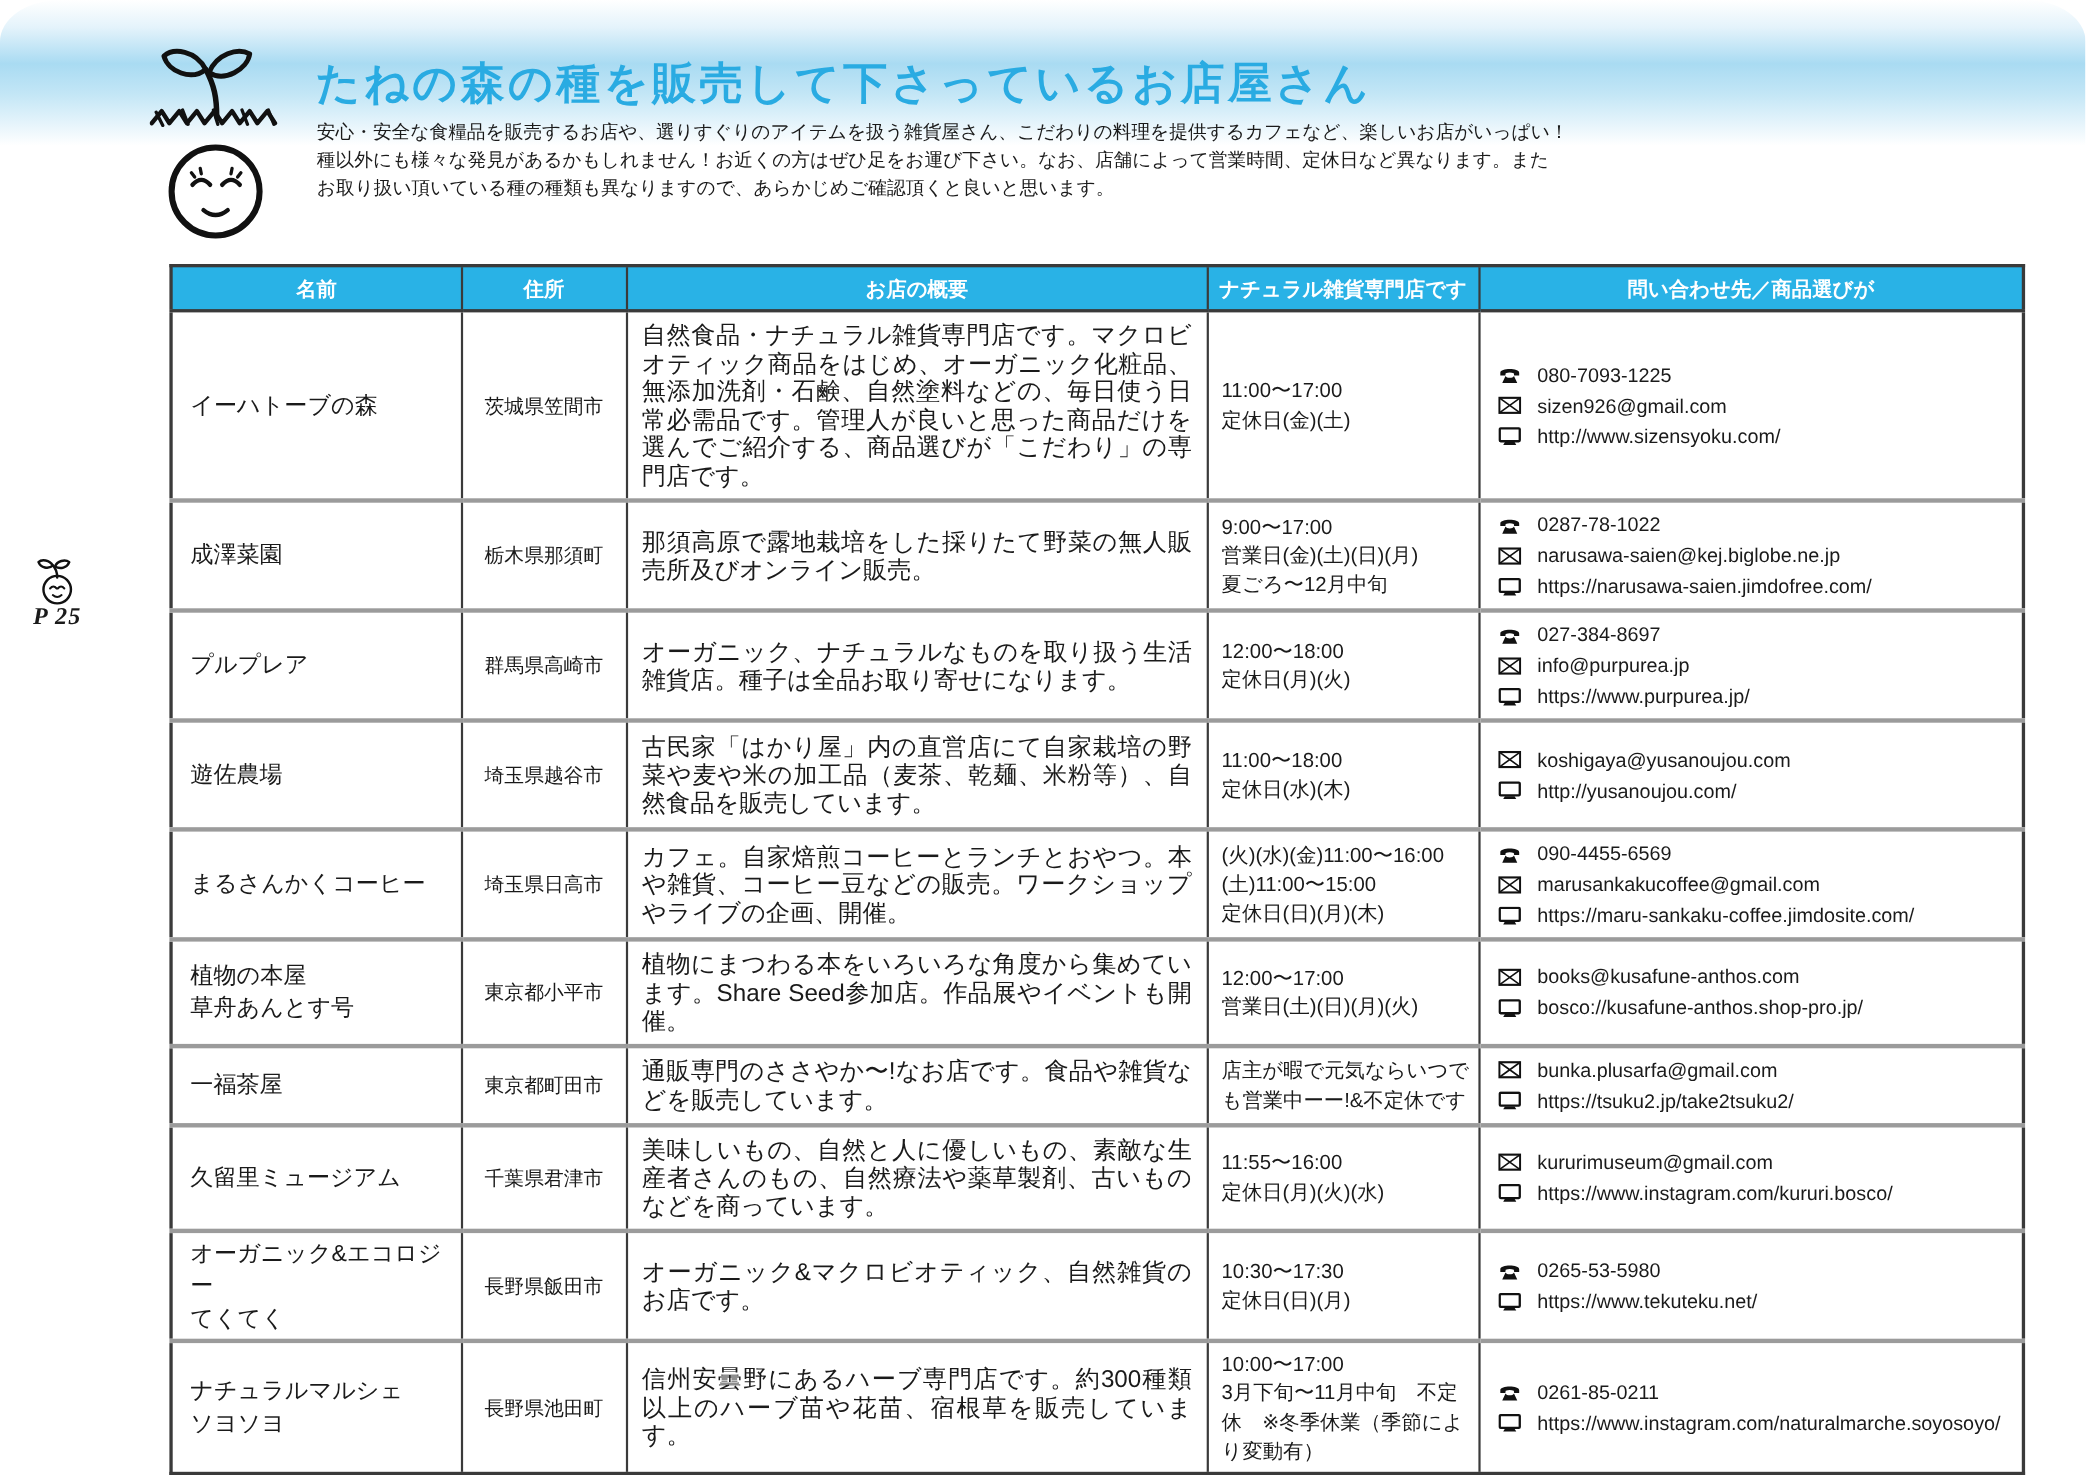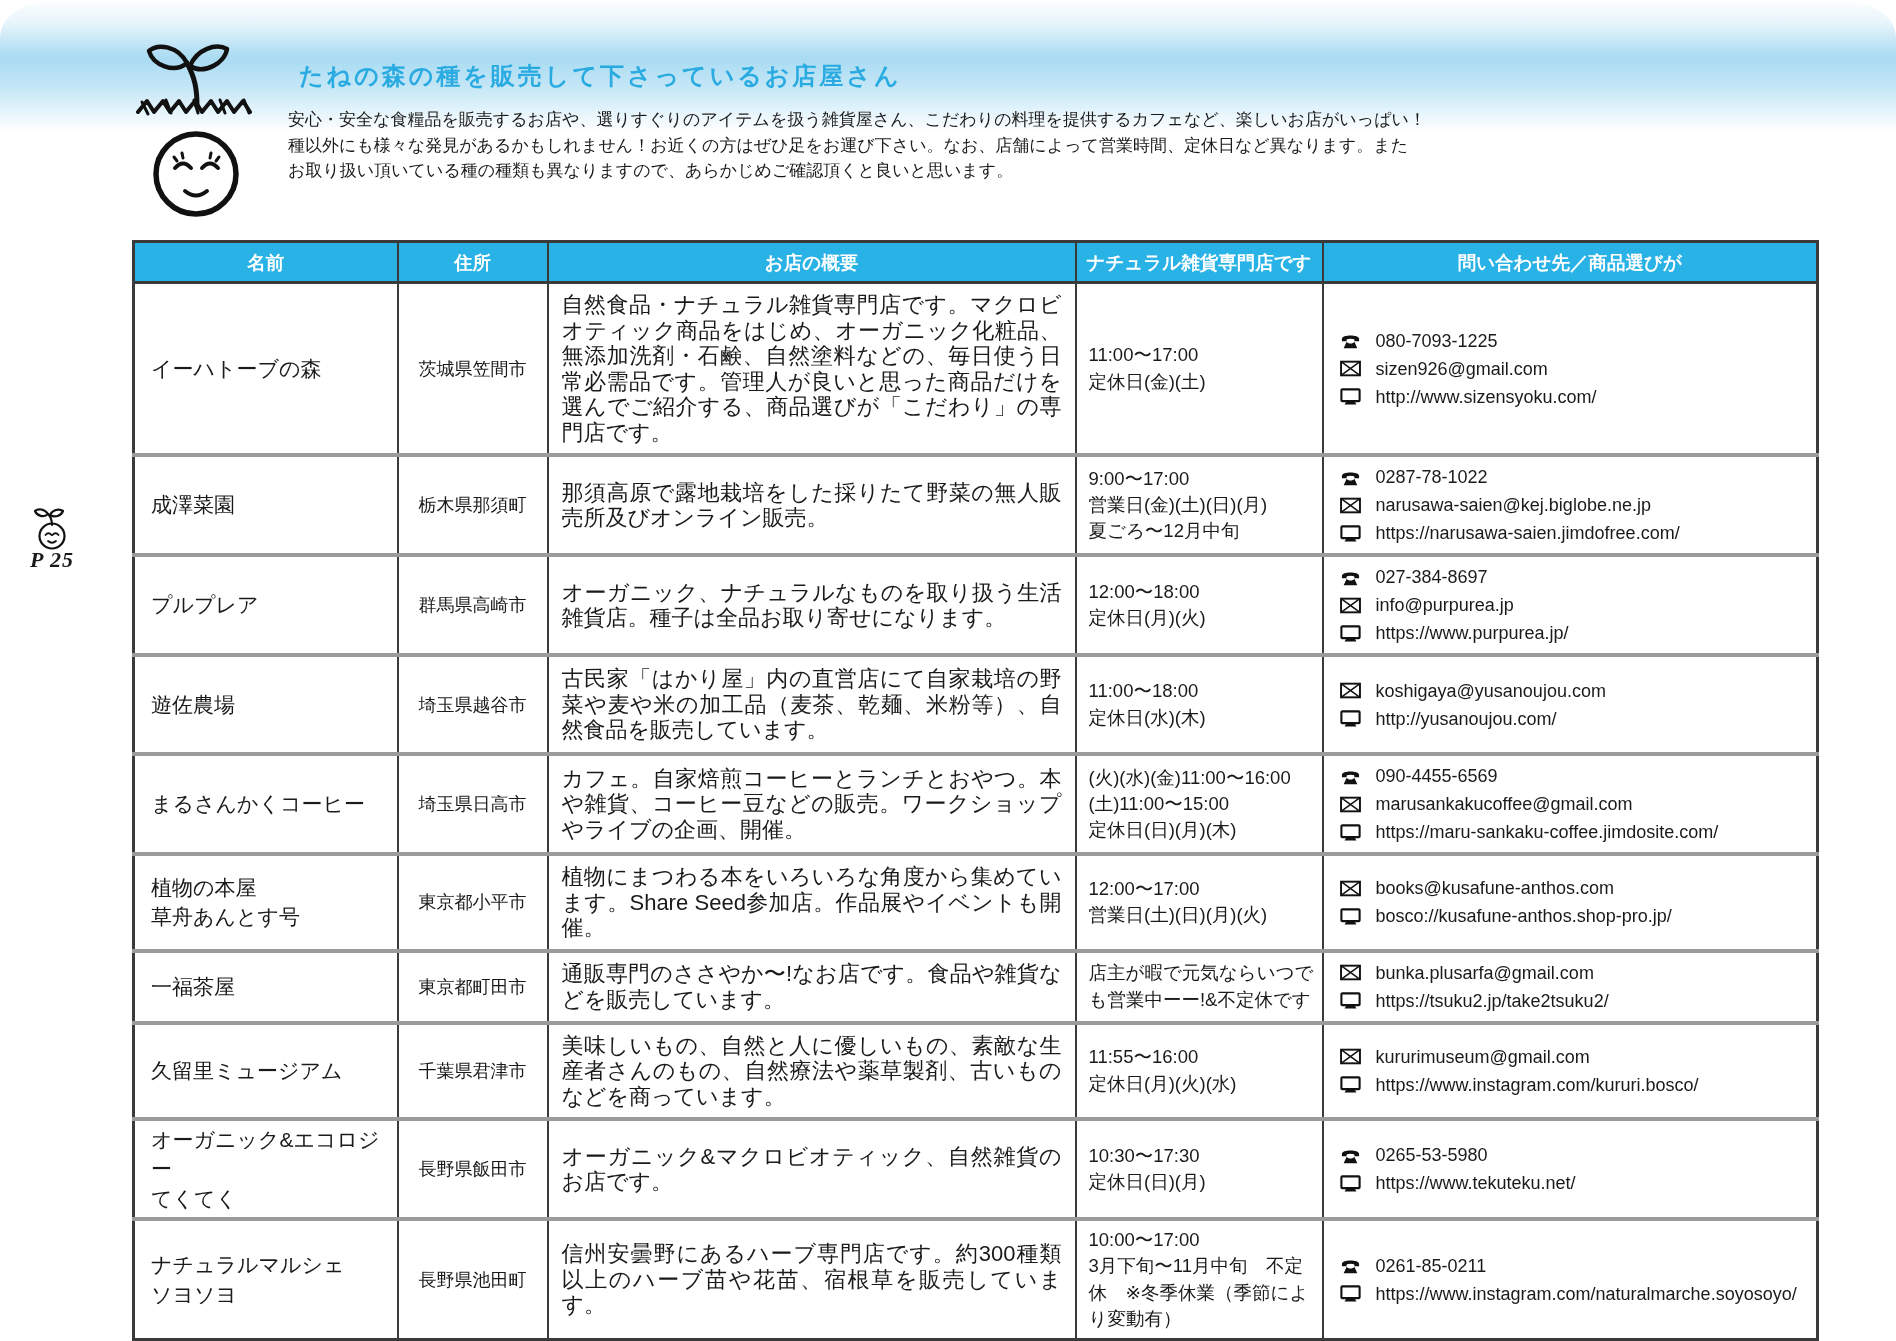--- a/index.html
+++ b/index.html
@@ -14,32 +14,32 @@
     position:relative;width:1896px;height:1341px;background:#fff;overflow:hidden;
     font-family:"Liberation Sans","DejaVu Sans",sans-serif;color:#1a1a1a;
   }
   .band{
     position:absolute;left:0;top:0;width:100%;height:138px;
     background:linear-gradient(180deg,#ffffff 0%,#e4f3fb 18%,var(--band) 42%,#c3e6f6 62%,#ffffff 96%);
     border-radius:54px 54px 0 0 / 38px 38px 0 0;
   }
   .logo{position:absolute;left:136px;top:42px;}
   .title{
-    position:absolute;left:287px;top:48px;margin:12px;white-space:nowrap;
-    font-size:24px;font-weight:bold;letter-spacing:3px;color:var(--accent);
+    position:absolute;left:287px;top:48px;margin:0;white-space:nowrap;
+    font-size:40px;font-weight:bold;letter-spacing:3px;color:var(--accent);
   }
   .intro{position:absolute;left:288px;top:107px;font-size:17px;line-height:25.5px;}
   .intro div{white-space:nowrap;}
   .pmark{position:absolute;left:22px;top:508px;width:60px;text-align:center;}
   .pnum{
     font-family:"Liberation Serif","DejaVu Serif",serif;font-style:italic;font-weight:bold;
     font-size:22px;margin-top:-3px;letter-spacing:1px;
   }
   table.shops{
-    position:absolute;left:132px;top:240px;width:1684px;
+    position:absolute;left:154px;top:240px;width:1684px;
     border-collapse:collapse;table-layout:fixed;border:3px solid var(--dark);padding-left:44px;
   }
   .shops th{
     height:38px;background:var(--header-bg);color:#fff;font-size:18.5px;font-weight:bold;
     border-left:2px solid var(--dark);border-bottom:3px solid var(--dark);
     text-align:center;vertical-align:middle;padding:0;
   }
   .shops td{
     border-left:2px solid var(--dark);border-top:4px solid var(--divider);
     vertical-align:middle;overflow:hidden;

